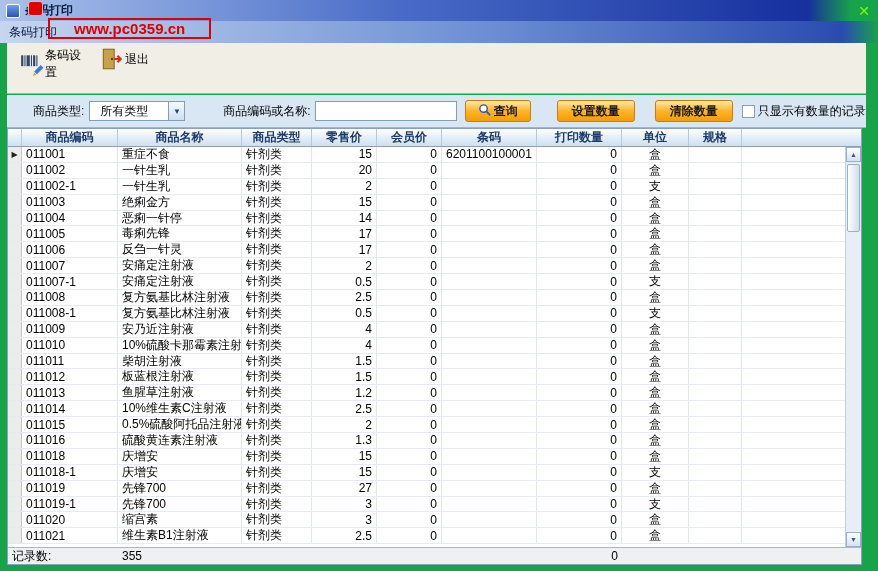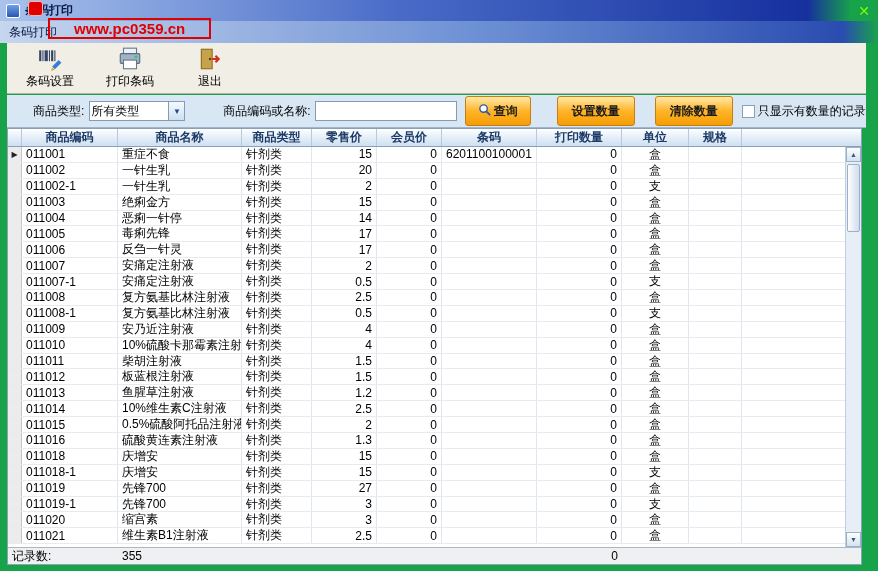--- a/index.html
+++ b/index.html
@@ -25,34 +25,34 @@
   
   .wm { position:absolute; left:28px; top:1px; z-index:60; color:#e00000; pointer-events:none; }
   .wm-row { display:flex; align-items:center; gap:4px; }
   .wm-logo { width:15px; height:15px; background:#e00000; border-radius:3px; border:1px solid #ffb0b0; }
   .wm-line1 { font-size:19px; font-weight:bold; letter-spacing:2px; text-shadow:0 0 2px rgba(255,255,255,.6); }
   .wm-line2 { display:inline-block; margin:2px 0 16px 20px; padding:0 24px; border:2px solid #e00000; font-size:15px; font-weight:bold; }
 
   
   .toolbar { position:absolute; left:7px; top:43px; width:859px; height:51px; background:#f0eee5;
              border-bottom:1px solid #b4b4a4; display:flex; align-items:flex-start; padding:3px 0 0 12px; gap:18px; }
-  .tool { display:flex; flex-direction:column; align-items:center; width:62px; cursor:pointer; }
+  .tool { display:flex; flex-direction:row; align-items:center; width:62px; cursor:pointer; }
   .tool svg { display:block; }
   .tlabel { margin-top:1px; color:#000; }
 
   
   .filterbar { position:absolute; left:7px; top:95px; width:859px; height:33px; background:#d9e6f3;
                border-bottom:1px solid #9fb6cc; display:flex; align-items:center; padding-left:26px; }
   .flabel { color:#000; white-space:nowrap; }
   .combo { width:96px; height:20px; margin-left:5px; background:#fff; border:1px solid #7f9db9; display:flex; align-items:center; cursor:pointer; }
-  .combo-val { flex:1; padding-left:1px; overflow:hidden; white-space:nowrap; }
+  .combo-val { flex:1; padding-left:10px; overflow:hidden; white-space:nowrap; }
   .combo-arrow { width:16px; height:18px; border-left:1px solid #7f9db9; background:linear-gradient(#f4f9fd,#cfe0f0);
                  display:flex; align-items:center; justify-content:center; font-size:8px; color:#1a4a8a; }
   .textinput { width:142px; height:20px; margin-left:4px; border:1px solid #7f9db9; padding:0 3px; font-size:12px; font-family:inherit; }
-  .obtn { height:30px; border:1px solid #c87d10; border-radius:3px; font-weight:bold; color:#1a1a1a; cursor:pointer;
+  .obtn { height:22px; border:1px solid #c87d10; border-radius:3px; font-weight:bold; color:#1a1a1a; cursor:pointer;
           background:linear-gradient(#ffe9a8,#ffb428 50%,#f59d05); display:flex; align-items:center; justify-content:center; gap:3px; }
   .btn-query { width:66px; margin-left:8px; }
   .btn-set   { width:78px; margin-left:26px; }
   .btn-clear { width:78px; margin-left:20px; }
   .chk { margin-left:9px; display:flex; align-items:center; gap:3px; cursor:pointer; }
   .chk-box { width:13px; height:13px; background:#fff; border:1px solid #8aa0b8; }
 
   
   .grid { position:absolute; left:7px; top:128px; width:855px; bottom:6px; background:#fff;
           border:1px solid #8aa0b8; display:flex; flex-direction:column; }
@@ -121,31 +121,20 @@
             <rect x="16" y="4" width="1" height="10" fill="#334466"></rect>
             <path d="M14 19 L20 13 L22.5 15.5 L16.5 21.5 Z" fill="#3a7bd5"></path>
             <path d="M13 23 l1-3.2 2.2 2.2 z" fill="#f0a000"></path>
           </svg>
       </span>
       <span class="tlabel">条码设置</span>
     </div>
     <div class="tool">
       <span>
         <svg width="26" height="26" viewBox="0 0 24 24">
-            <rect x="6" y="2" width="12" height="5" fill="#eef2f8" stroke="#667788"></rect>
-            <rect x="3" y="7" width="18" height="9" rx="1" fill="#9fb2c8" stroke="#5a6b80"></rect>
-            <rect x="6" y="13" width="12" height="8" fill="#ffffff" stroke="#667788"></rect>
-            <rect x="16" y="9" width="3" height="2" fill="#33cc66"></rect>
-          </svg>
-      </span>
-      <span class="tlabel">打印条码</span>
-    </div>
-    <div class="tool">
-      <span>
-        <svg width="26" height="26" viewBox="0 0 24 24">
             <rect x="4" y="3" width="10" height="18" fill="#c8a24a" stroke="#8a6a20"></rect>
             <circle cx="12" cy="12" r="1.1" fill="#5a4010"></circle>
             <path d="M14 12 h6 M17 9 l3 3 -3 3" stroke="#d03020" stroke-width="2" fill="none"></path>
           </svg>
       </span>
       <span class="tlabel">退出</span>
     </div>
   </div>
 
   <div class="filterbar">

